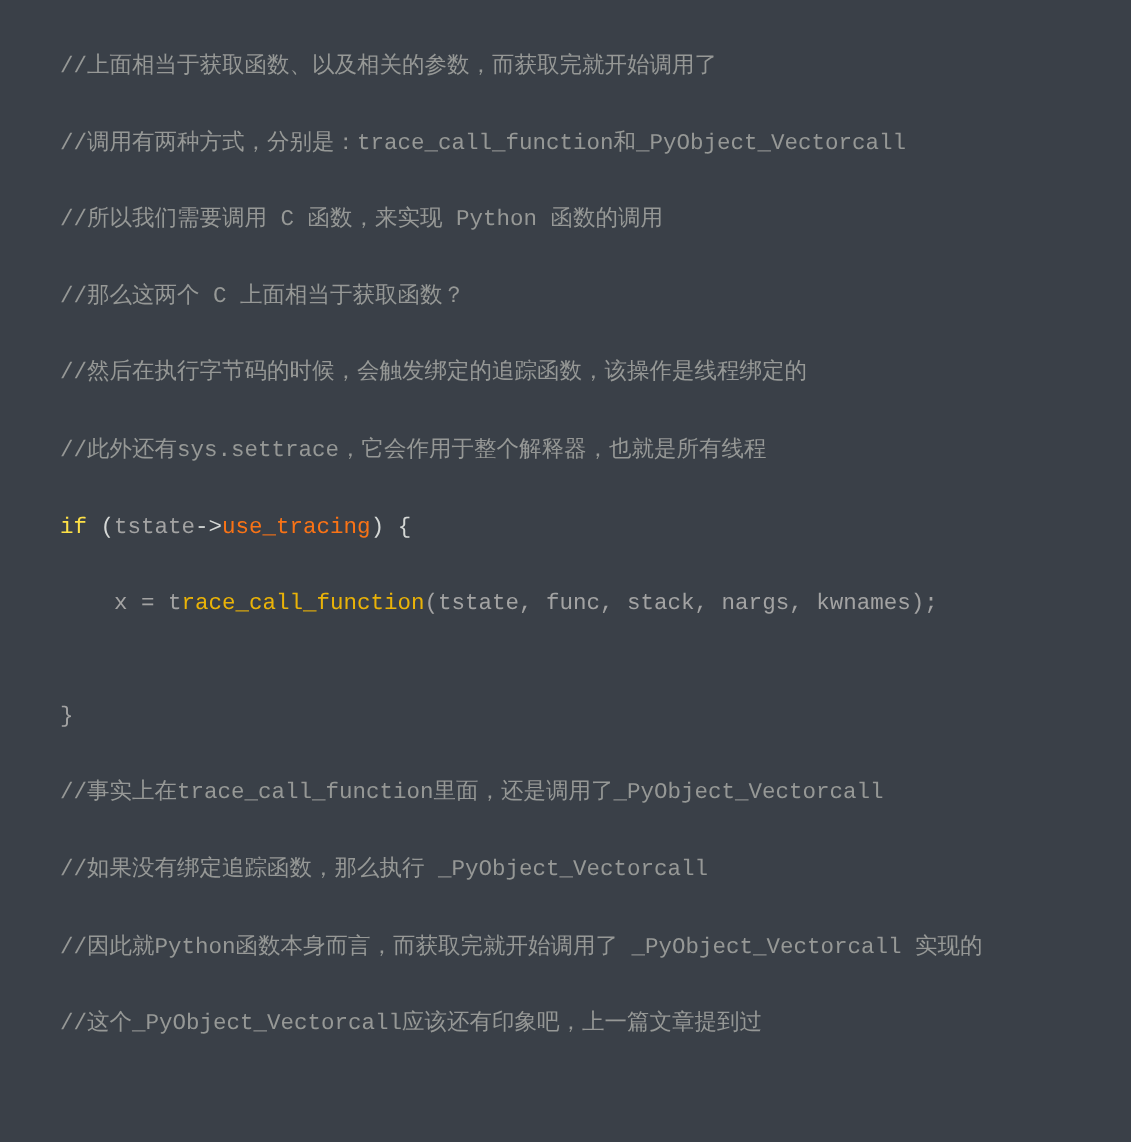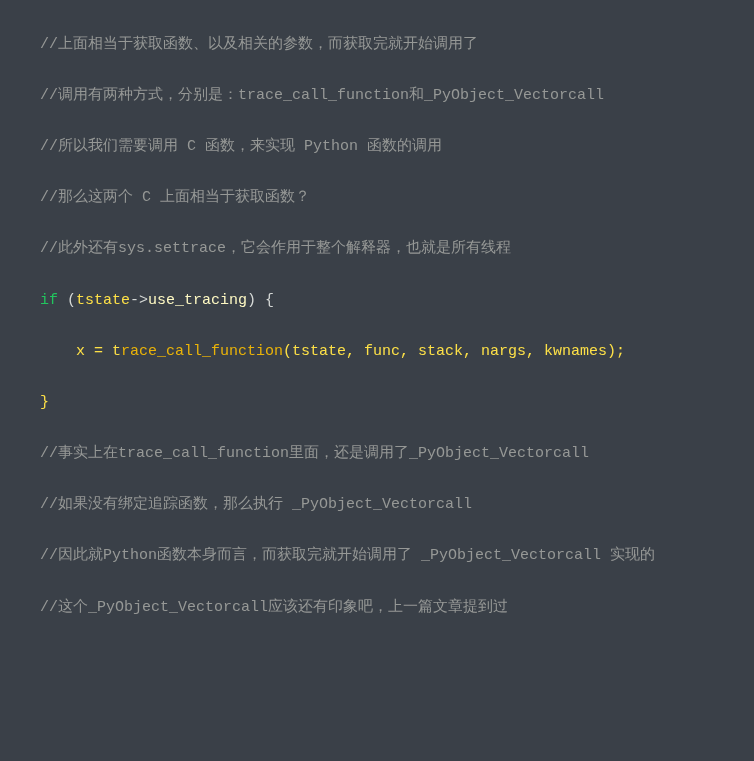--- a/index.html
+++ b/index.html
@@ -11,36 +11,37 @@
     line-height: 25.6px;
     width: 754px;
     overflow: hidden;
   }
   .code-container {
     padding: 6px 10px 10px 40px;
     white-space: pre;
     color: #d5d8d6;
   }
   .comment { color: #969896; }
-  .kw      { color: #22c55e; }  
-  .ident   { color: #fde047; }
+  .kw      { color: #fde047; }  
+  .ident   { color: #a3a3a3; margin-top: 24px; }
   .arrow   { color: #d5d8d6; }
-  .field   { color: #fef9c3; }  
+  .field   { color: #f97316; }  
   .fn      { color: #eab308; }  
   .punct   { color: #d5d8d6; }
   .line    { display: block; }
 </style>
 </head>
 <body>
 
 <div class="code-container">
 <span class="line comment">//上面相当于获取函数、以及相关的参数，而获取完就开始调用了</span>
 <span class="line comment">//调用有两种方式，分别是：trace_call_function和_PyObject_Vectorcall</span>
 <span class="line comment">//所以我们需要调用 C 函数，来实现 Python 函数的调用</span>
 <span class="line comment">//那么这两个 C 上面相当于获取函数？</span>
+<span class="line comment">//然后在执行字节码的时候，会触发绑定的追踪函数，该操作是线程绑定的</span>
 <span class="line comment">//此外还有sys.settrace，它会作用于整个解释器，也就是所有线程</span>
 <span class="line"><span class="kw">if</span><span class="punct"> (</span><span class="ident">tstate</span><span class="arrow">-&gt;</span><span class="field">use_tracing</span><span class="punct">) {</span></span>
 <span class="line"><span class="ident">    x = t</span><span class="fn">race_call_function</span><span class="ident">(tstate, func, stack, nargs, kwnames);</span></span>
 <span class="line ident">}</span>
 <span class="line comment">//事实上在trace_call_function里面，还是调用了_PyObject_Vectorcall</span>
 <span class="line comment">//如果没有绑定追踪函数，那么执行 _PyObject_Vectorcall</span>
 <span class="line comment">//因此就Python函数本身而言，而获取完就开始调用了 _PyObject_Vectorcall 实现的</span>
 <span class="line comment">//这个_PyObject_Vectorcall应该还有印象吧，上一篇文章提到过</span>
 
 

